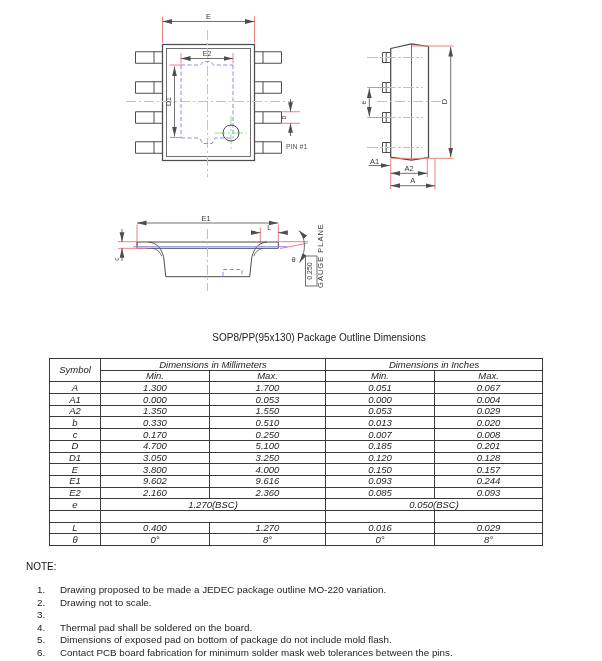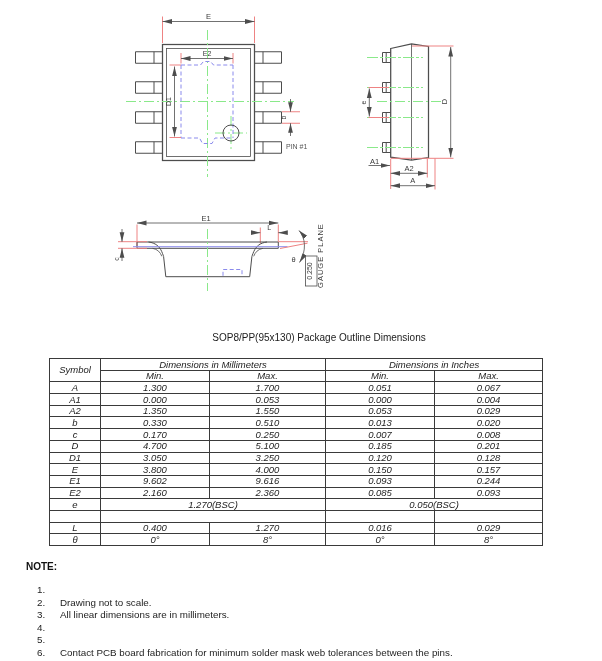--- a/index.html
+++ b/index.html
@@ -32,21 +32,21 @@
   table.dims{
     border-collapse:collapse;table-layout:fixed;
     position:absolute;left:49px;top:358px;width:493px;font-style:italic;
   }
   table.dims td,table.dims th{
     border:1px solid #3a3a3a;font-size:9.5px;font-weight:normal;
     text-align:center;vertical-align:middle;padding:0;height:10.7px;line-height:1;
     color:#1d1d1d;overflow:hidden;white-space:nowrap;
   }
   
-  .note-heading{position:absolute;left:26px;top:561px;font-size:10px;font-weight:bold;color:#111;}
+  .note-heading{position:absolute;left:26px;top:561px;font-size:10px;font-weight:normal;color:#111;}
   .notes{position:absolute;left:37px;top:584px;font-size:9.8px;color:#1d1d1d;}
   .note-row{display:flex;height:12.55px;line-height:12.4px;}
   .note-num{width:23px;flex:none;}
 </style>
 </head>
 <body>
 
 <svg class="drawing" width="602" height="330" viewBox="0 0 602 330">
   <defs>
     <marker id="ah" markerUnits="userSpaceOnUse" markerWidth="10" markerHeight="8" refX="9.5" refY="4" orient="auto-start-reverse">
@@ -304,37 +304,39 @@
     <td>0°</td>
     <td>8°</td>
   </tr>
 </tbody>
 </table>
 
 <div class="note-heading">NOTE:</div>
 <div class="notes">
   <div class="note-row">
     <span class="note-num">1.</span>
+    <span>Drawing proposed to be made a JEDEC package outline MO-220 variation.</span>
   </div>
 
   <div class="note-row">
     <span class="note-num">2.</span>
     <span>Drawing not to scale.</span>
   </div>
 
   <div class="note-row">
     <span class="note-num">3.</span>
-    <span>All linear dimensions are in millimeters.</span>
   </div>
 
   <div class="note-row">
     <span class="note-num">4.</span>
+    <span>Thermal pad shall be soldered on the board.</span>
   </div>
 
   <div class="note-row">
     <span class="note-num">5.</span>
+    <span>Dimensions of exposed pad on bottom of package do not include mold flash.</span>
   </div>
 
   <div class="note-row">
     <span class="note-num">6.</span>
     <span>Contact PCB board fabrication for minimum solder mask web tolerances between the pins.</span>
   </div>
 </div>
 
 </body></html>

